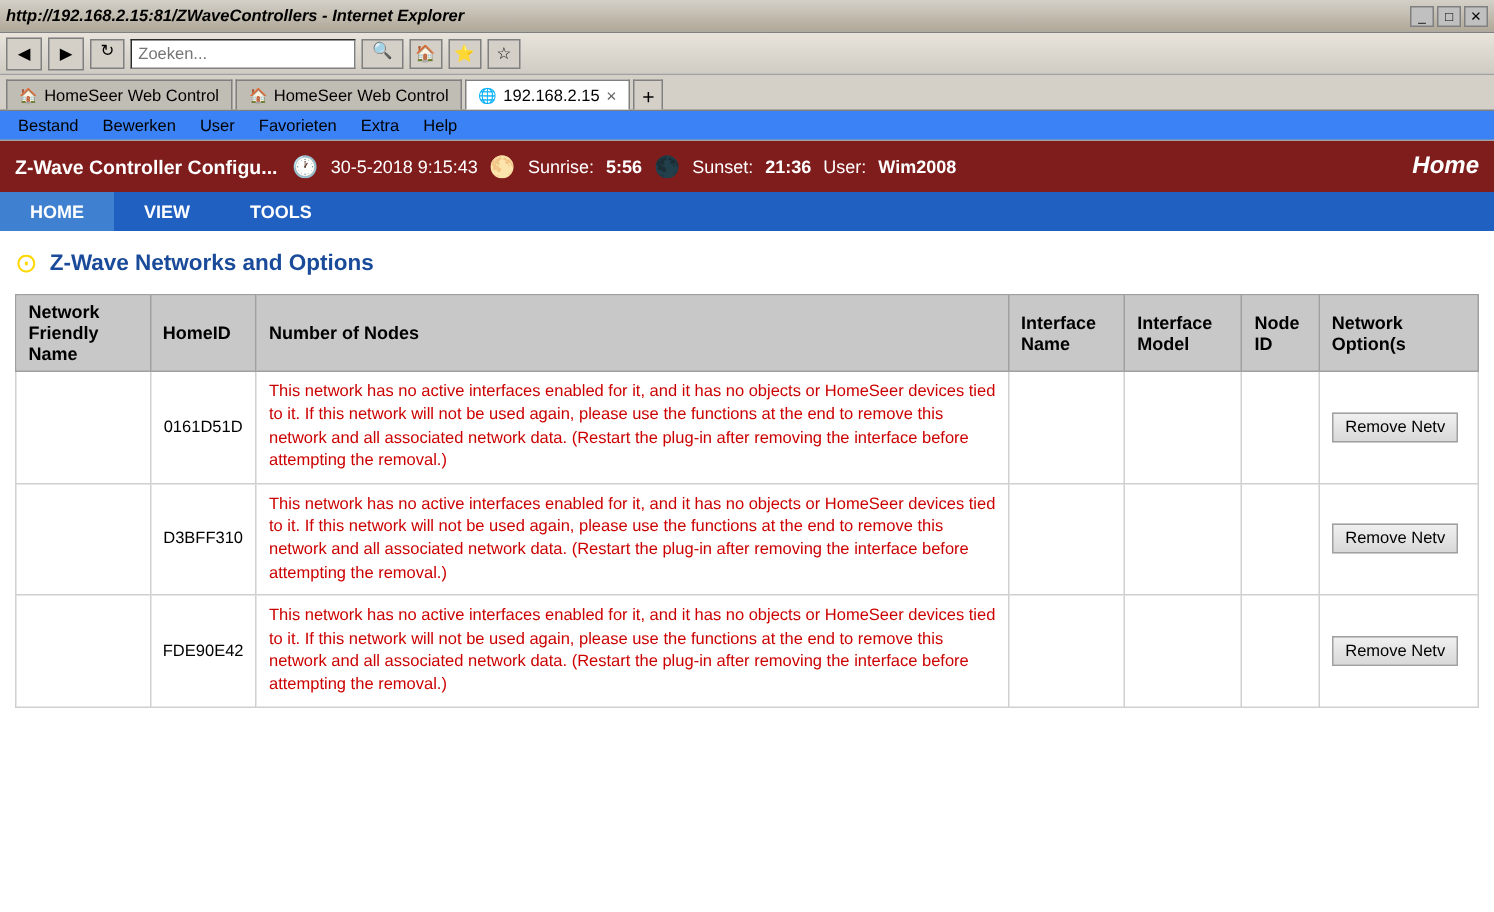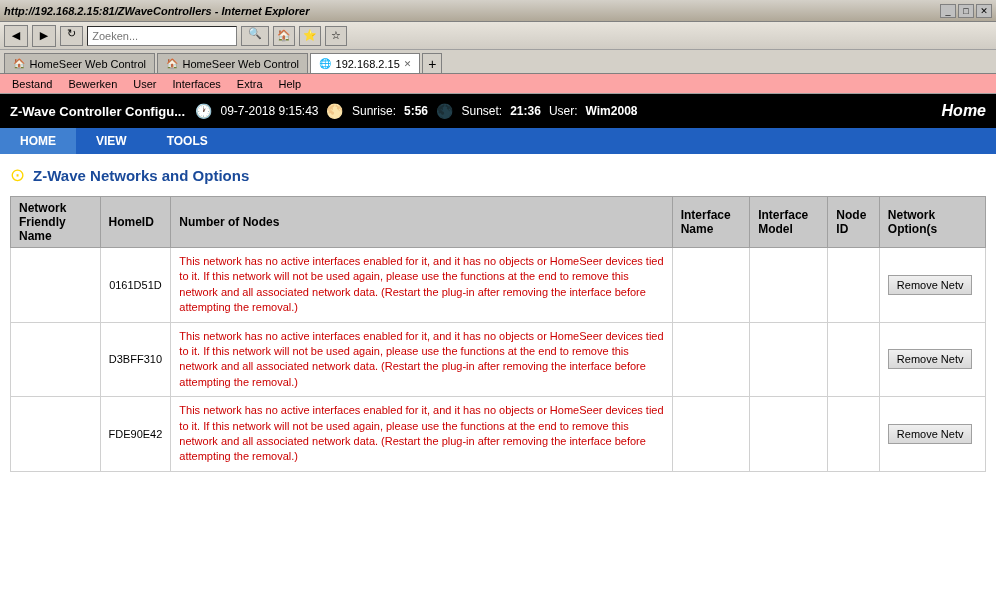--- a/index.html
+++ b/index.html
@@ -53,32 +53,32 @@
       align-items: center;
       gap: 4px;
       cursor: pointer;
     }
     .tab.active { background: #fff; }
     .tab-close { font-size: 9px; color: #666; cursor: pointer; }
     .tab-favicon { font-size: 10px; }
     .tab-new { width: 20px; height: 20px; background: #d4d0c8; border: 1px solid #808080; border-bottom: none; display: flex; align-items: center; justify-content: center; cursor: pointer; font-size: 14px; }
 
     .menu-bar {
-      background: #fca5a5;
+      background: #3b82f6;
       display: flex;
       align-items: center;
       height: 20px;
       padding: 0 4px;
       border-bottom: 1px solid #a0a0a0;
     }
     .menu-item { padding: 1px 8px; font-size: 11px; cursor: pointer; }
 
     
     .app-header {
-      background: #000000;
+      background: #7f1d1d;
       display: flex;
       align-items: center;
       height: 34px;
       padding: 0 10px;
       color: #fff;
       justify-content: space-between;
     }
     .app-title { font-size: 13px; font-weight: bold; color: #fff; flex: 0 0 auto; }
     .header-info { display: flex; align-items: center; gap: 8px; margin-left: 10px; font-size: 12px; }
     .header-info .clock-icon { color: #ffd700; font-size: 14px; }
@@ -198,30 +198,30 @@
     <span>192.168.2.15</span>
     <span class="tab-close">✕</span>
   </div>
   <div class="tab-new">+</div>
 </div>
 
 <div class="menu-bar">
   <span class="menu-item">Bestand</span>
   <span class="menu-item">Bewerken</span>
   <span class="menu-item">User</span>
-  <span class="menu-item">Interfaces</span>
+  <span class="menu-item">Favorieten</span>
   <span class="menu-item">Extra</span>
   <span class="menu-item">Help</span>
 </div>
 
 <div class="app-header">
   <span class="app-title">Z-Wave Controller Configu...</span>
   <div class="header-info">
     <span class="clock-icon">🕐</span>
-    <span>09-7-2018 9:15:43</span>
+    <span>30-5-2018 9:15:43</span>
     <span class="sun-icon">🌕</span>
     <span>Sunrise:</span>
     <strong>5:56</strong>
     <span class="moon-icon">🌑</span>
     <span>Sunset:</span>
     <strong>21:36</strong>
     <span>User:</span>
     <strong>Wim2008</strong>
   </div>
   <div class="header-logo">Home</div>

